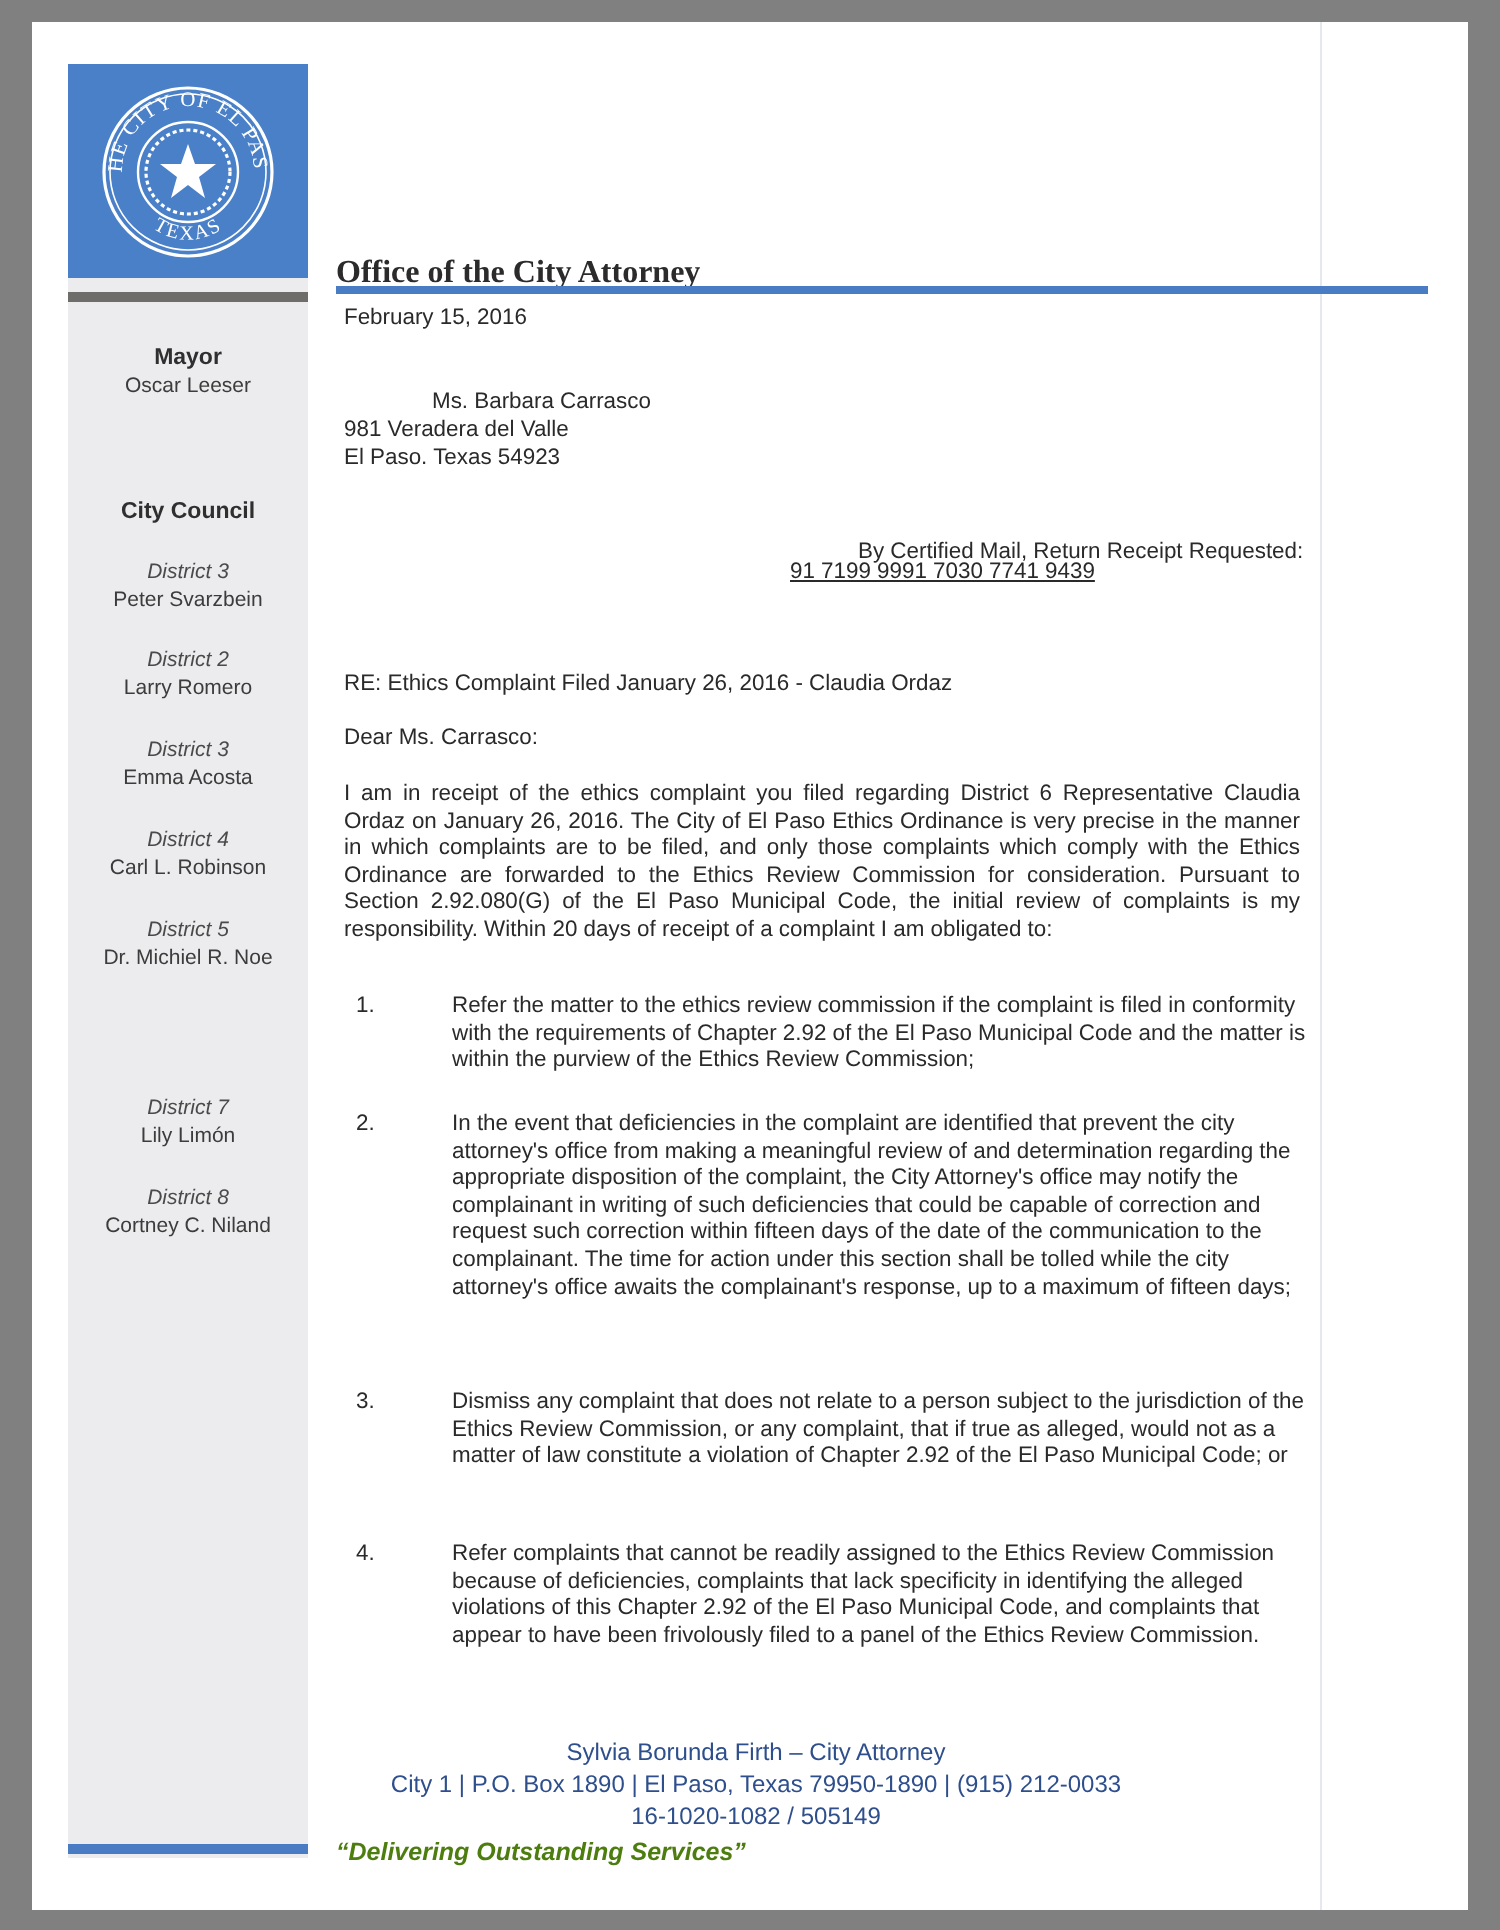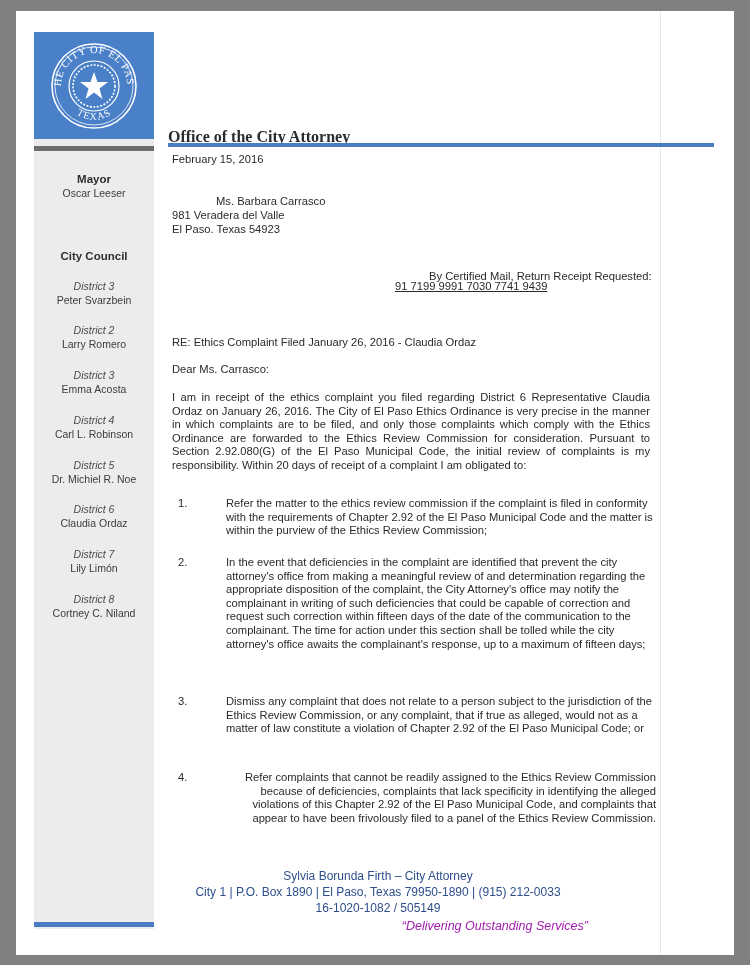--- a/index.html
+++ b/index.html
@@ -43,21 +43,21 @@
   .para {
     position: absolute; left: 156px; width: 478px; font-size: 11.2px; line-height: 13.6px; text-align: justify; color: #2a2a2a;
   }
   .list-num { position: absolute; left: 162px; font-size: 11.2px; color: #2a2a2a; }
   .list-text { position: absolute; left: 210px; width: 430px; font-size: 11.2px; line-height: 13.6px; color: #2a2a2a; }
   .tracking { text-decoration: underline; }
   .footer-line {
     position: absolute; left: 152px; width: 420px; text-align: center; font-size: 12px; color: #2e4f8c; line-height: 16px;
   }
   .slogan {
-    position: absolute; left: 152px; width: 420px; text-align: right; font-size: 12.5px; font-style: italic; font-weight: normal; color: #a21caf; top: 908px;
+    position: absolute; left: 152px; width: 420px; text-align: left; font-size: 12.5px; font-style: italic; font-weight: bold; color: #4d7c0f; top: 908px;
   }
 </style>
 </head>
 <body>
 
 <div class="page">
   <div class="fold-line"></div>
 
   <div class="sidebar">
     <div class="seal-box">
@@ -103,24 +103,20 @@
       <div>Emma Acosta</div>
     </div>
     <div class="side-sec" style="top:381px;">
       <div class="side-dist">District 4</div>
       <div>Carl L. Robinson</div>
     </div>
     <div class="side-sec" style="top:426px;">
       <div class="side-dist">District 5</div>
       <div>Dr. Michiel R. Noe</div>
     </div>
-    <div class="side-sec" style="top:470px;">
-      <div class="side-dist">District 6</div>
-      <div>Claudia Ordaz</div>
-    </div>
     <div class="side-sec" style="top:515px;">
       <div class="side-dist">District 7</div>
       <div>Lily Limón</div>
     </div>
     <div class="side-sec" style="top:560px;">
       <div class="side-dist">District 8</div>
       <div>Cortney C. Niland</div>
     </div>
 
 
@@ -147,19 +143,19 @@
   <div class="list-num" style="top:486px;">1.</div>
   <div class="list-text" style="top:486px;">Refer the matter to the ethics review commission if the complaint is filed in conformity with the requirements of Chapter 2.92 of the El Paso Municipal Code and the matter is within the purview of the Ethics Review Commission;</div>
 
   <div class="list-num" style="top:545px;">2.</div>
   <div class="list-text" style="top:545px;">In the event that deficiencies in the complaint are identified that prevent the city attorney's office from making a meaningful review of and determination regarding the appropriate disposition of the complaint, the City Attorney's office may notify the complainant in writing of such deficiencies that could be capable of correction and request such correction within fifteen days of the date of the communication to the complainant. The time for action under this section shall be tolled while the city attorney's office awaits the complainant's response, up to a maximum of fifteen days;</div>
 
   <div class="list-num" style="top:684px;">3.</div>
   <div class="list-text" style="top:684px;">Dismiss any complaint that does not relate to a person subject to the jurisdiction of the Ethics Review Commission, or any complaint, that if true as alleged, would not as a matter of law constitute a violation of Chapter 2.92 of the El Paso Municipal Code; or</div>
 
   <div class="list-num" style="top:760px;">4.</div>
-  <div class="list-text" style="top:760px;text-align:right;">Refer complaints that cannot be readily assigned to the Ethics Review Commission because of deficiencies, complaints that lack specificity in identifying the alleged violations of this Chapter 2.92 of the El Paso Municipal Code, and complaints that appear to have been frivolously filed to a panel of the Ethics Review Commission.</div>
+  <div class="list-text" style="top:760px;">Refer complaints that cannot be readily assigned to the Ethics Review Commission because of deficiencies, complaints that lack specificity in identifying the alleged violations of this Chapter 2.92 of the El Paso Municipal Code, and complaints that appear to have been frivolously filed to a panel of the Ethics Review Commission.</div>
 
   <div class="footer-line" style="top:857px;">Sylvia Borunda Firth – City Attorney</div>
   <div class="footer-line" style="top:873px;">City 1 | P.O. Box 1890 | El Paso, Texas 79950-1890 | (915) 212-0033</div>
   <div class="footer-line" style="top:889px;">16-1020-1082 /  505149</div>
   <div class="slogan">“Delivering Outstanding Services”</div>
 </div>
 
 </body></html>

